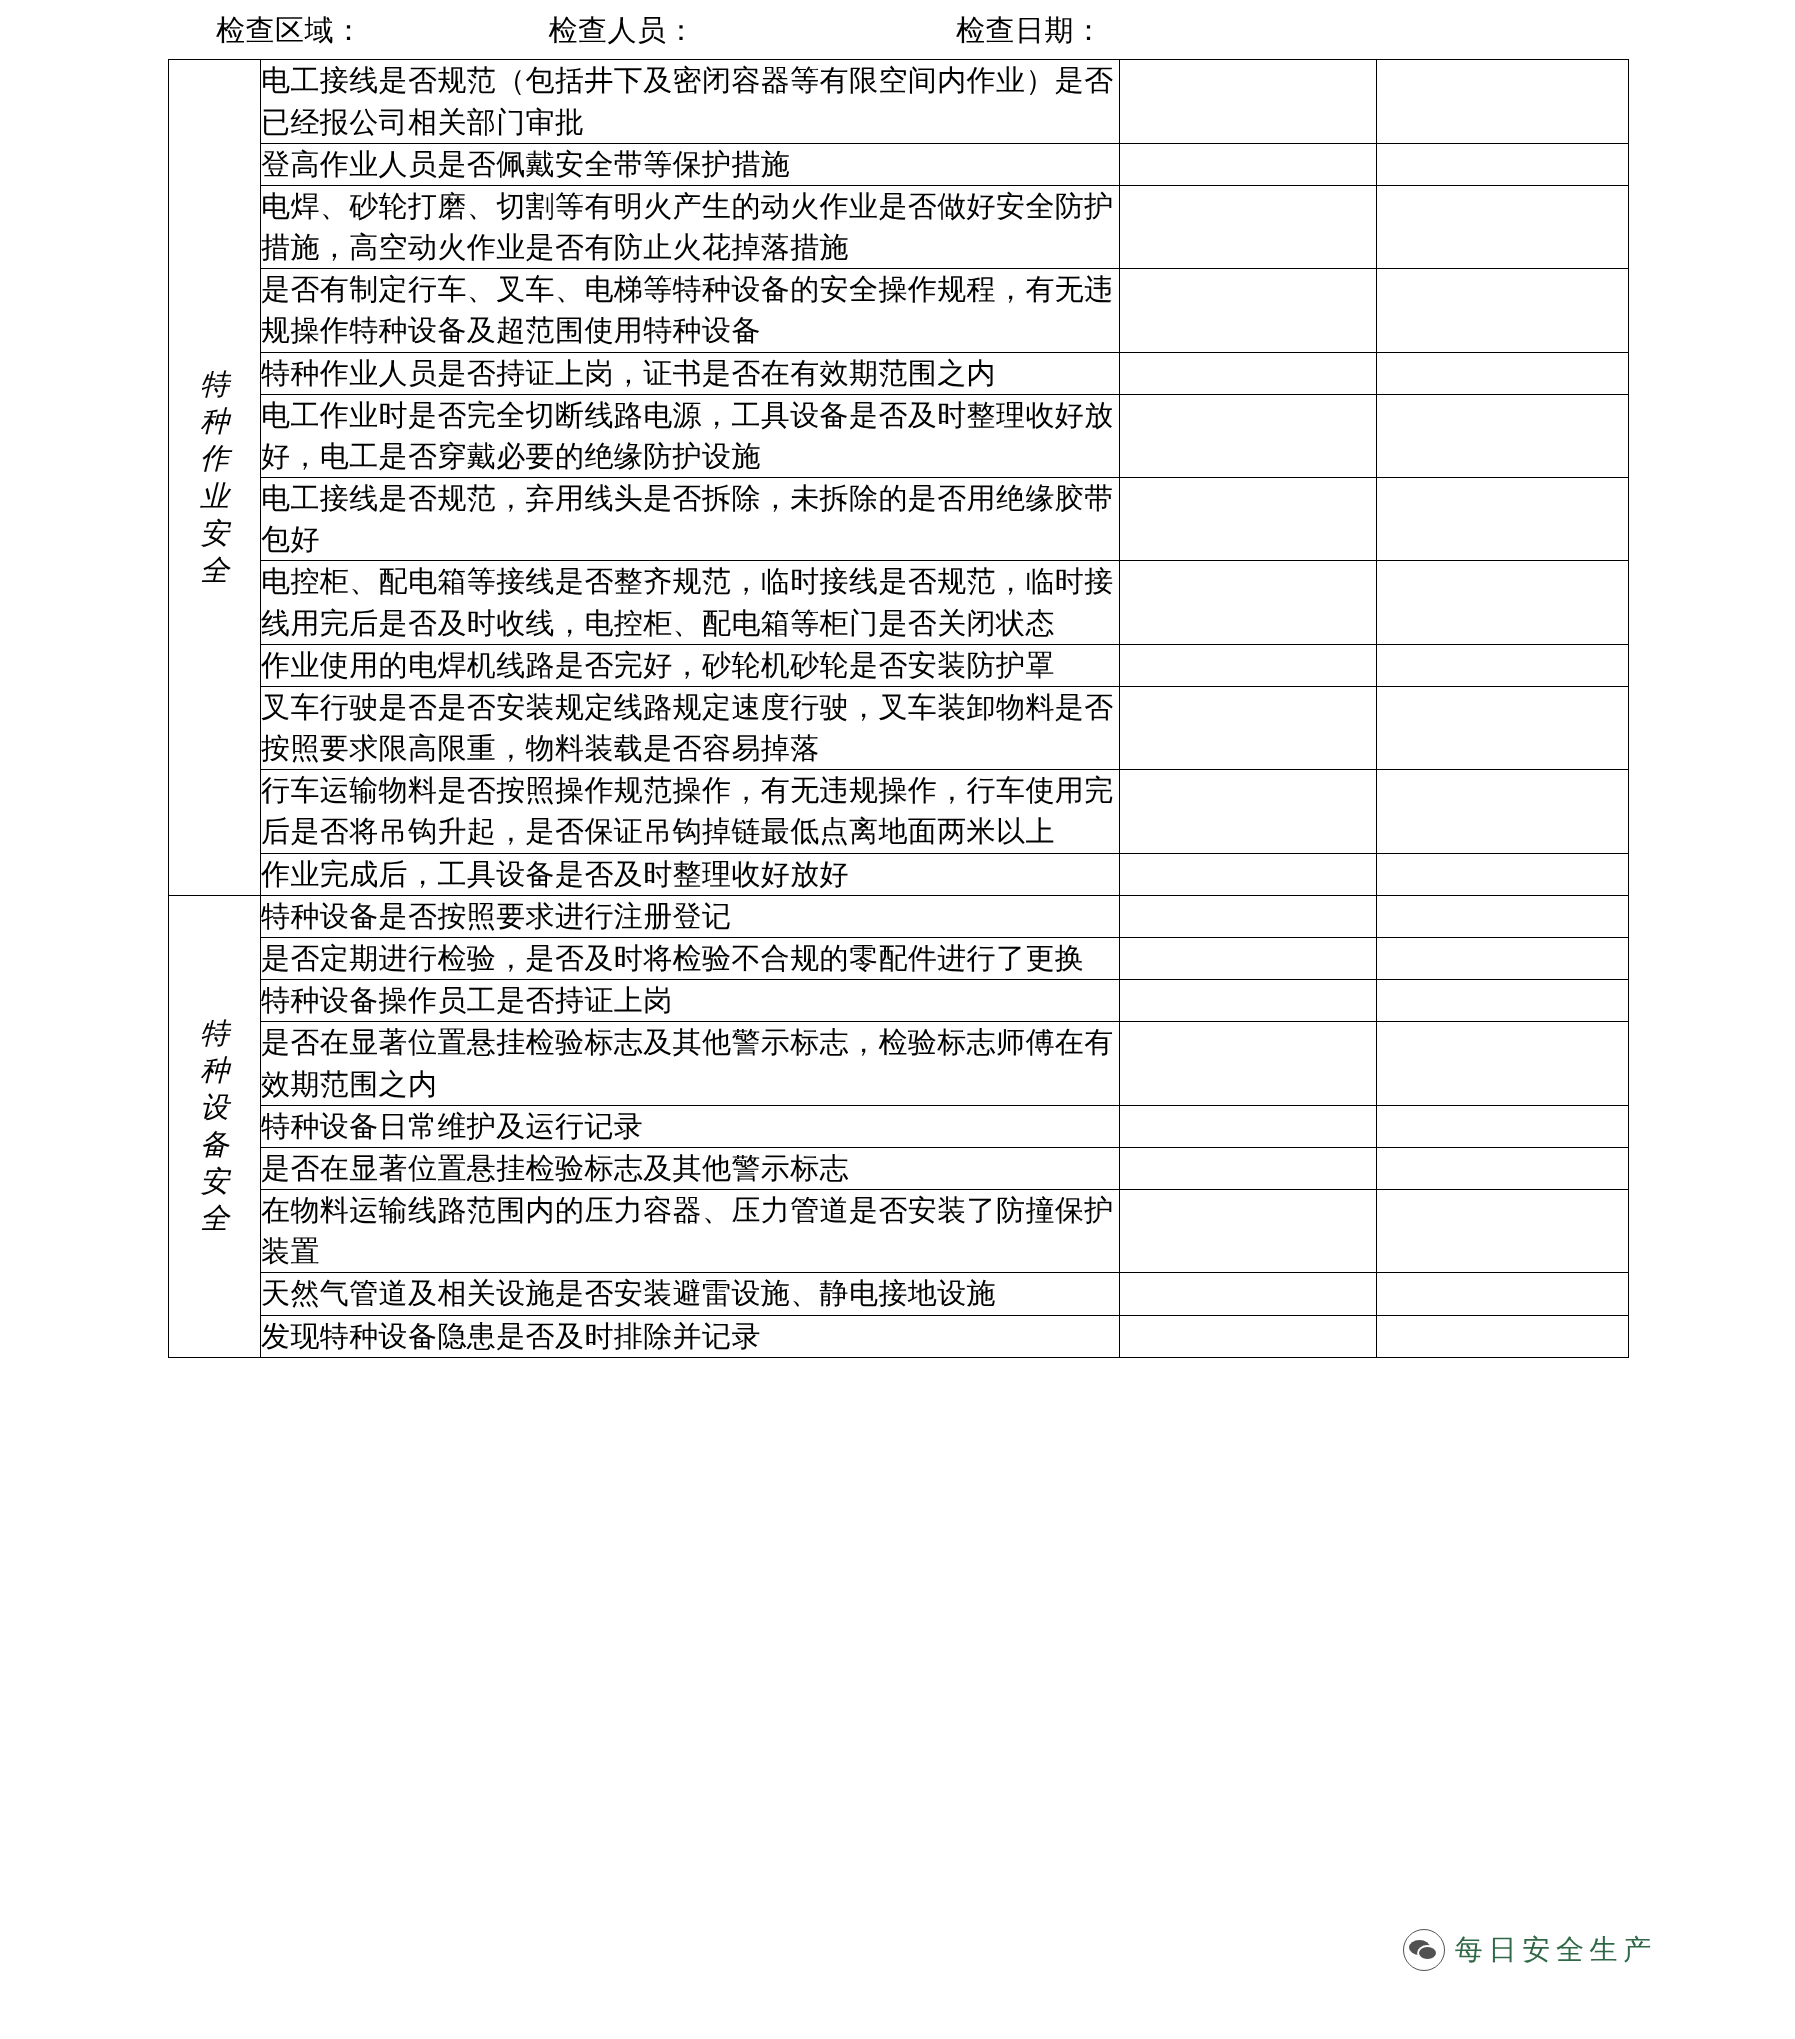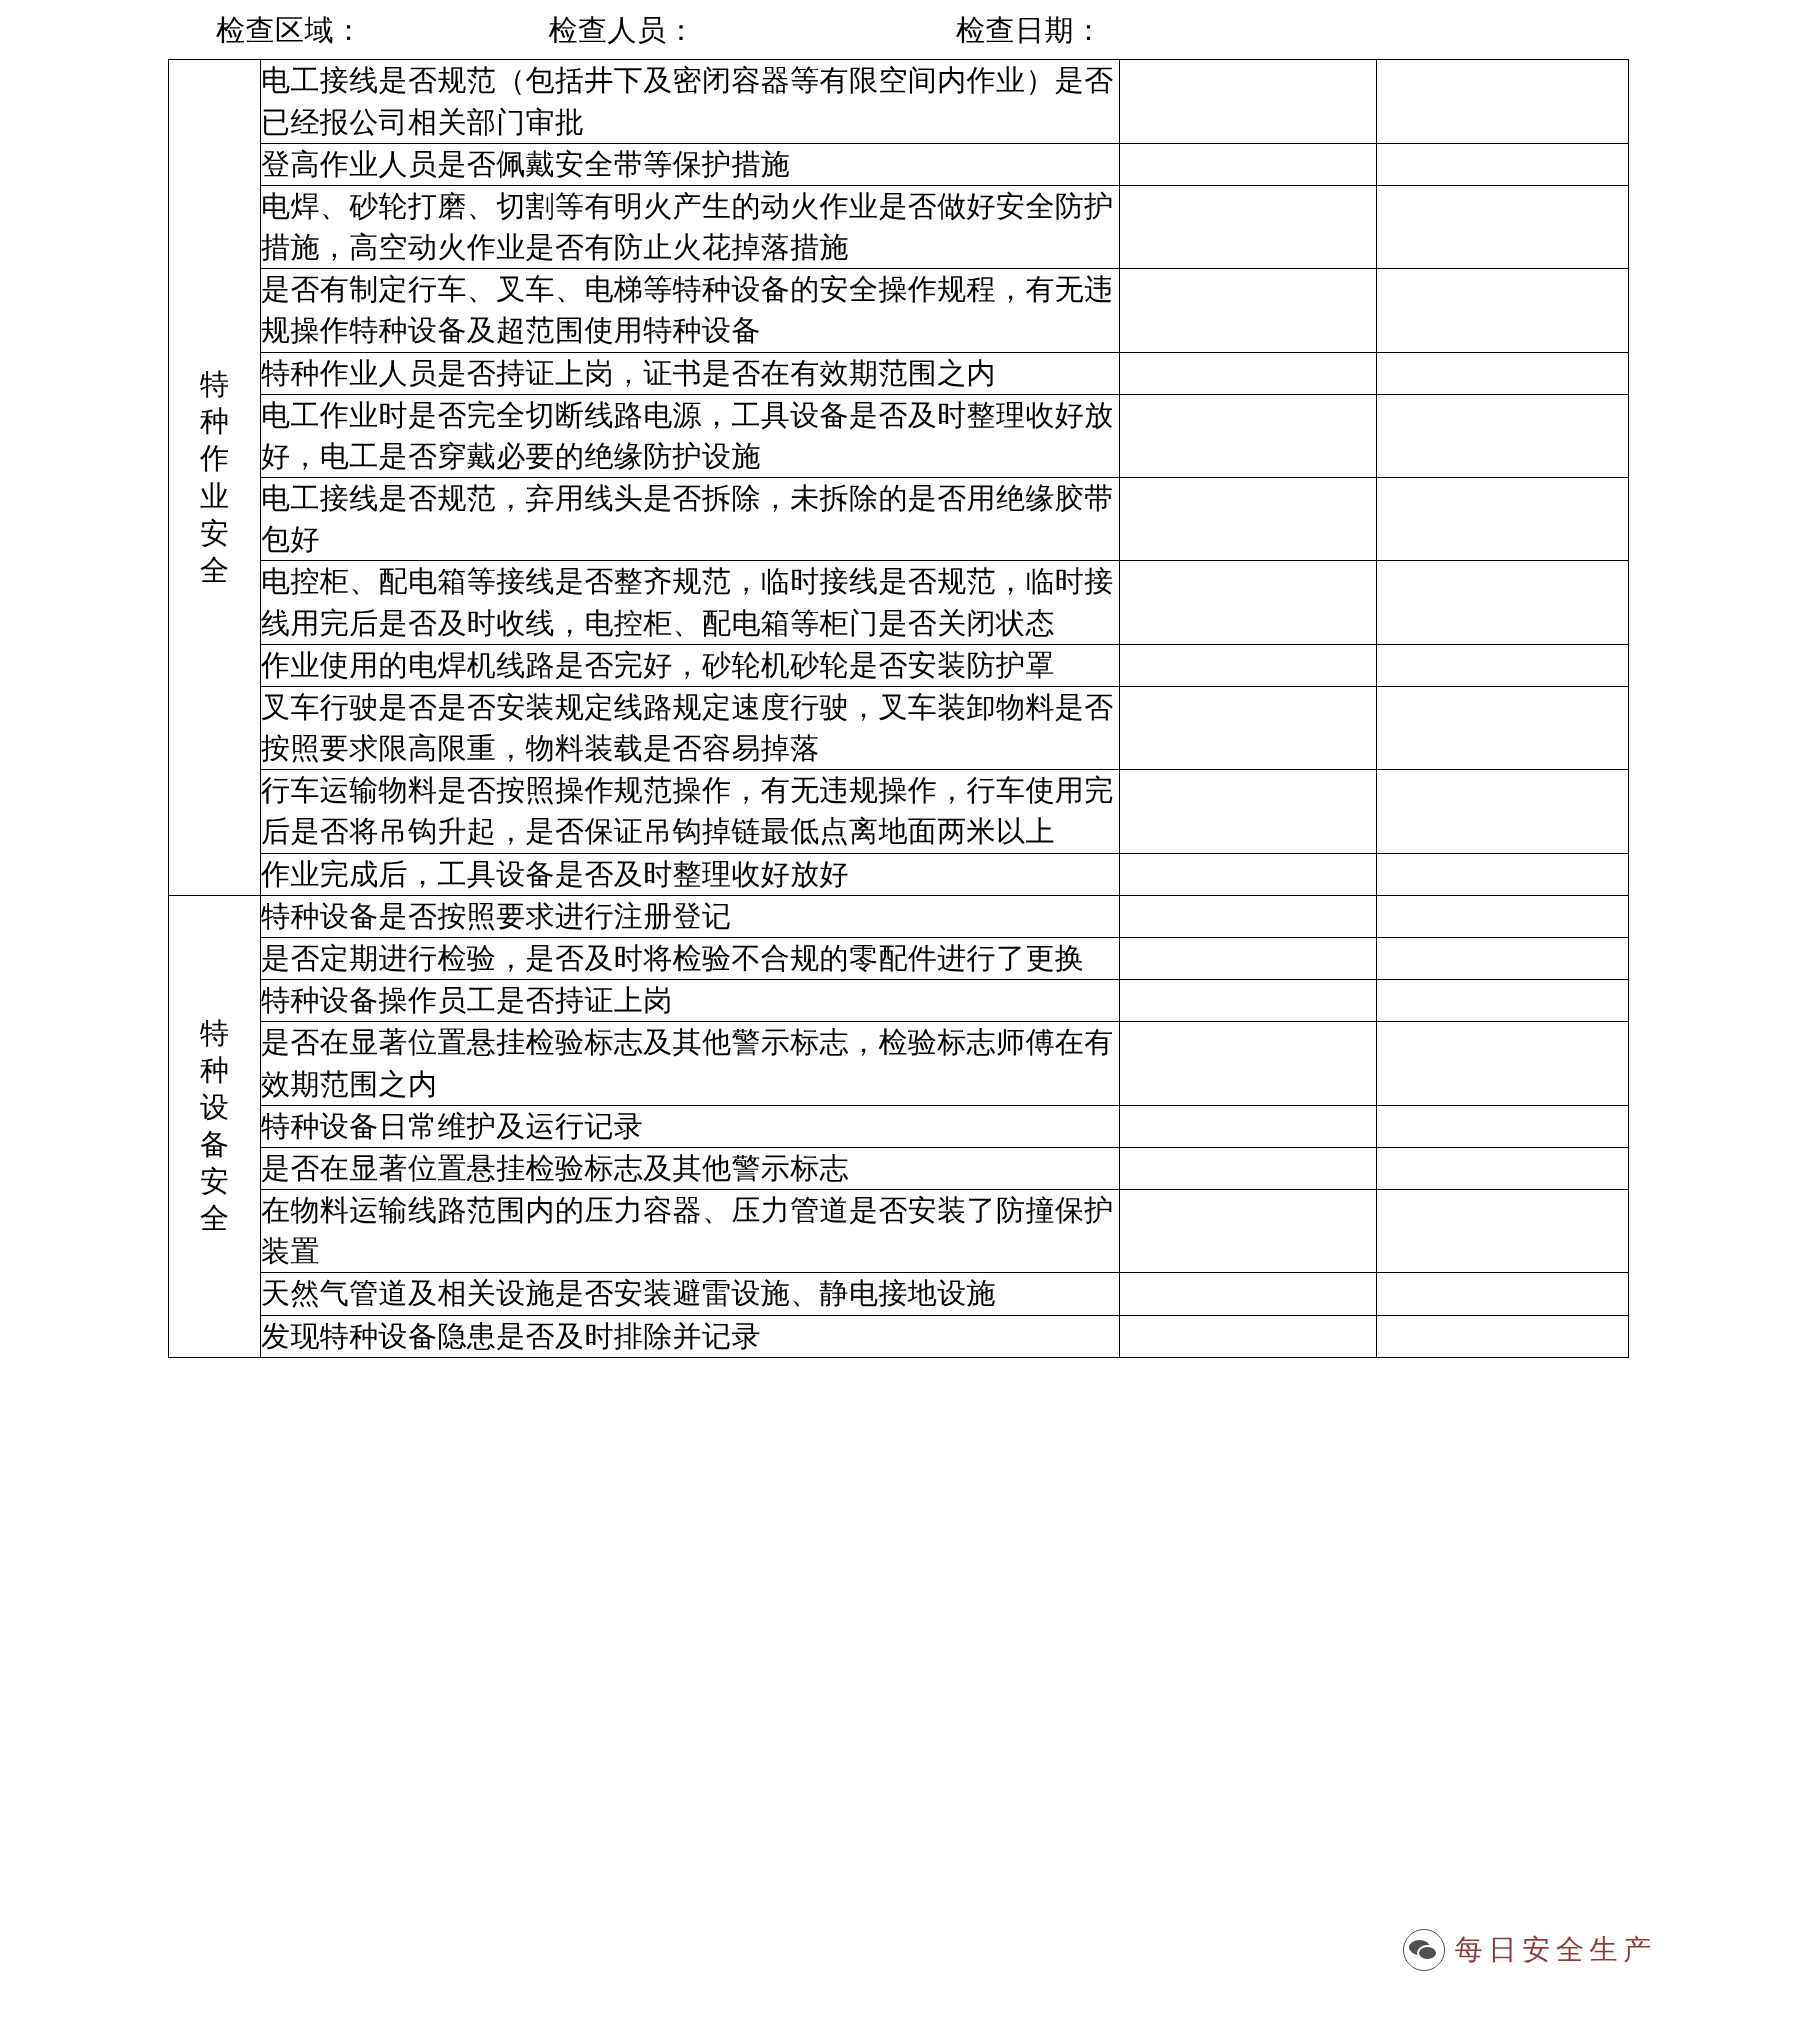--- a/index.html
+++ b/index.html
@@ -52,20 +52,21 @@
   col.c-item { width: 859px; }
   col.c-res1 { width: 257px; }
   col.c-res2 { width: 252px; }
 
   td.cat {
     text-align: center;
     font-size: 29px;
     line-height: 1.28;
     letter-spacing: 1.9px;
     padding: 0 21px;
+    font-style: italic;
   }
   td.cat .vtxt {
     display: block;
     width: 29px;
     margin: 0 auto;
     word-break: break-all;
   }
   td.item {
     font-size: 29px;
     line-height: 1.42;
@@ -80,21 +81,21 @@
   
   .watermark {
     position: absolute;
     right: 34px;
     bottom: 68px;
     display: flex;
     align-items: center;
     gap: 9.5px;
     font-family: "Liberation Sans", sans-serif;
     font-size: 28px;
-    color: #7f1d1d;
+    color: #14532d;
     letter-spacing: 5.7px;
     opacity: 0.88;
     pointer-events: none;
   }
   .watermark .wx-logo {
     width: 40px;
     height: 40px;
     border-radius: 50%;
     background: #ffffff;
     border: 1.9px solid #3a3a3a;

